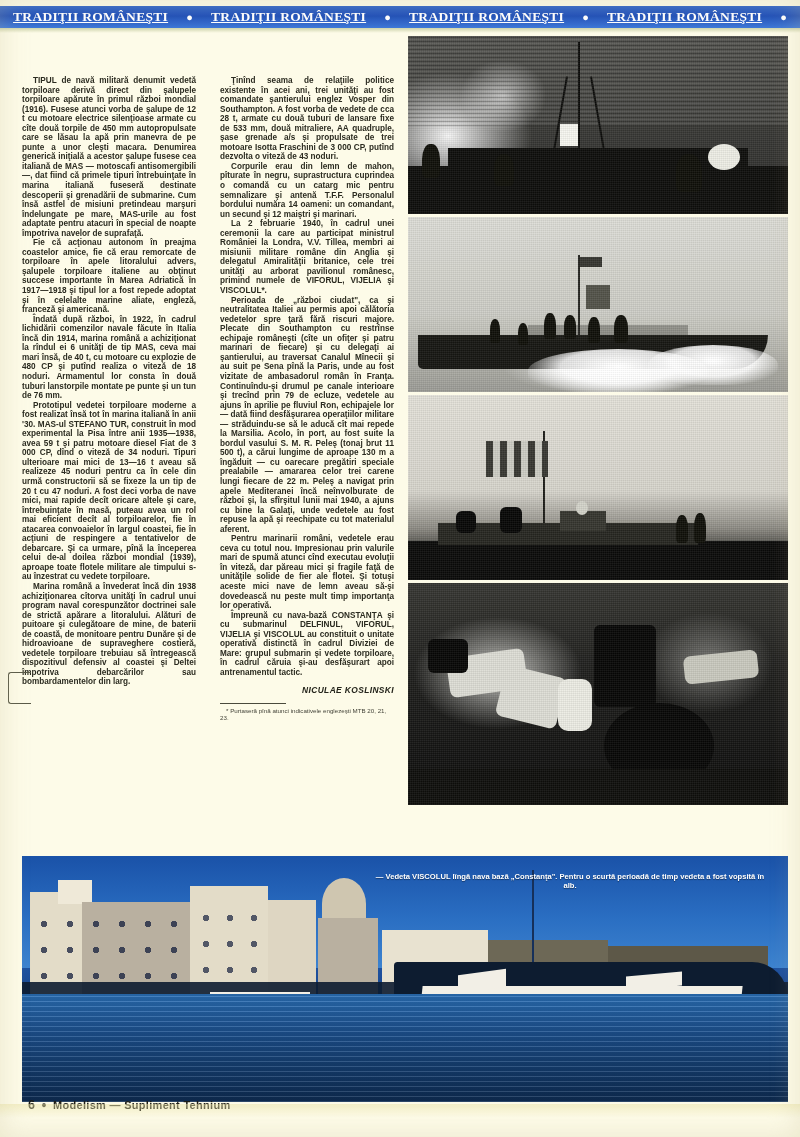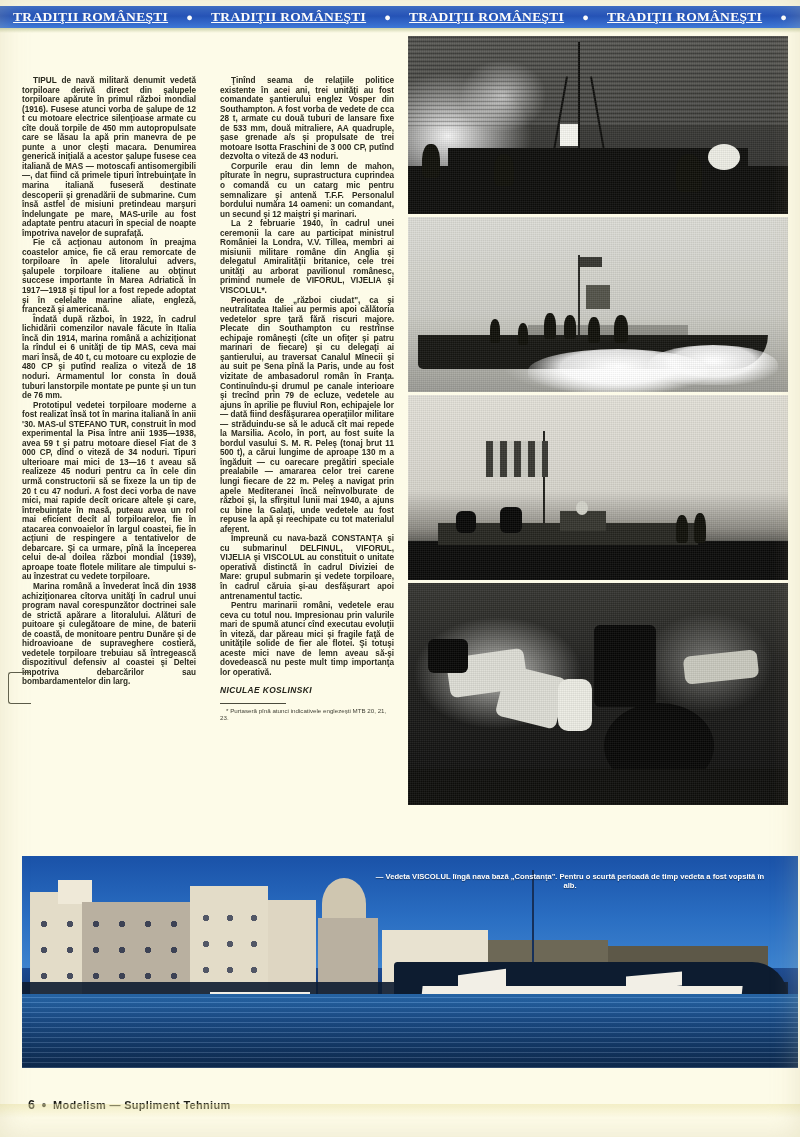--- a/index.html
+++ b/index.html
@@ -48,21 +48,21 @@
     text-align:justify;
     color:#2b2b20;
     font-weight:bold;
     hyphens:auto;
   }
   .col p{margin:0;text-indent:11px;}
   .col p.first{text-indent:11px;}
   .col-1{position:absolute;left:0;top:0;}
   .col-2{position:absolute;left:198px;top:0;}
   .byline{
-    margin-top:9px;text-align:left;font-style:italic;font-weight:bold;
+    margin-top:9px;text-align:right;font-style:italic;font-weight:bold;
     font-size:8.4px;letter-spacing:.4px;color:#23231a;
   }
   .footnote-rule{
     margin-top:7px;width:66px;height:1px;background:#4a4a3c;
   }
   .footnote{
     margin-top:3px;font-size:6.2px;line-height:7.4px;font-weight:normal;
     color:#45453a;text-align:left;text-indent:6px;
   }
   
@@ -121,23 +121,22 @@
   .flag{position:absolute;background:#1a1a18;}
   .spray{
     position:absolute;border-radius:50% 50% 40% 40%;
     background:radial-gradient(ellipse at 50% 40%, #ffffff 0%, rgba(255,255,255,.85) 45%, rgba(255,255,255,0) 78%);
   }
   .figure{position:absolute;background:#15150f;border-radius:45% 45% 20% 20%;}
   .gunbody{position:absolute;background:#d8d8d0;border-radius:7px;}
   .gundark{position:absolute;background:#0d0d0c;border-radius:6px;}
   
   .pano{
-    position:absolute;left:22px;top:856px;width:766px;height:212px;overflow:hidden;
+    position:absolute;left:22px;top:856px;width:766px;height:246px;overflow:hidden;
     background:linear-gradient(180deg,#1b4fa0 0%,#2664b8 22%,#1d4f9c 48%,#17407f 62%,#113465 100%);
-    padding-left:10px;
   }
   .pano-sky{
     position:absolute;left:0;top:0;right:0;height:112px;
     background:linear-gradient(180deg,#1a52a8 0%,#2a6ec2 55%,#3d83cf 100%);
   }
   .pano-water{
     position:absolute;left:0;top:138px;right:0;bottom:0;
     background:linear-gradient(180deg,#2a6fb6 0%,#1d518f 35%,#143c6d 70%,#0e2c52 100%);
   }
   .pano-water:after{
@@ -209,22 +208,22 @@
         <p>Fie că acţionau autonom în preajma coastelor amice, fie că erau remorcate de torpiloare în apele litoralului advers, şalupele torpiloare italiene au obţinut succese importante în Marea Adriatică în 1917—1918 şi tipul lor a fost repede adoptat şi în celelalte marine aliate, engleză, franceză şi americană.</p>
         <p>Îndată după război, în 1922, în cadrul lichidării comenzilor navale făcute în Italia încă din 1914, marina română a achiziţionat la rîndul ei 6 unităţi de tip MAS, ceva mai mari însă, de 40 t, cu motoare cu explozie de 480 CP şi putînd realiza o viteză de 18 noduri. Armamentul lor consta în două tuburi lanstorpile montate pe punte şi un tun de 76 mm.</p>
         <p>Prototipul vedetei torpiloare moderne a fost realizat însă tot în marina italiană în anii '30. MAS-ul STEFANO TUR, construit în mod experimental la Pisa între anii 1935—1938, avea 59 t şi patru motoare diesel Fiat de 3 000 CP, dînd o viteză de 34 noduri. Tipuri ulterioare mai mici de 13—16 t aveau să realizeze 45 noduri pentru ca în cele din urmă constructorii să se fixeze la un tip de 20 t cu 47 noduri. A fost deci vorba de nave mici, mai rapide decît oricare altele şi care, întrebuinţate în masă, puteau avea un rol mai eficient decît al torpiloarelor, fie în atacarea convoaielor în largul coastei, fie în acţiuni de respingere a tentativelor de debarcare. Şi ca urmare, pînă la începerea celui de-al doilea război mondial (1939), aproape toate flotele militare ale timpului s-au înzestrat cu vedete torpiloare.</p>
         <p>Marina română a învederat încă din 1938 achiziţionarea cîtorva unităţi în cadrul unui program naval corespunzător doctrinei sale de strictă apărare a litoralului. Alături de puitoare şi culegătoare de mine, de baterii de coastă, de monitoare pentru Dunăre şi de hidroavioane de supraveghere costieră, vedetele torpiloare trebuiau să întregească dispozitivul defensiv al coastei şi Deltei împotriva debarcărilor sau bombardamentelor din larg.</p>
       </div>
     <div class="col col-2" id="col-2">
         <p class="first">Ţinînd seama de relaţiile politice existente în acei ani, trei unităţi au fost comandate şantierului englez Vosper din Southampton. A fost vorba de vedete de cca 28 t, armate cu două tuburi de lansare fixe de 533 mm, două mitraliere, AA quadruple, şase grenade a/s şi propulsate de trei motoare Isotta Fraschini de 3 000 CP, putînd dezvolta o viteză de 43 noduri.</p>
         <p>Corpurile erau din lemn de mahon, pîturate în negru, suprastructura cuprindea o comandă cu un catarg mic pentru semnalizare şi antenă T.F.F. Personalul bordului număra 14 oameni: un comandant, un secund şi 12 maiştri şi marinari.</p>
         <p>La 2 februarie 1940, în cadrul unei ceremonii la care au participat ministrul României la Londra, V.V. Tillea, membri ai misiunii militare române din Anglia şi delegatul Amiralităţii britanice, cele trei unităţi au arborat pavilionul românesc, primind numele de VIFORUL, VIJELIA şi VISCOLUL*.</p>
         <p>Perioada de „război ciudat", ca şi neutralitatea Italiei au permis apoi călătoria vedetelor spre ţară fără riscuri majore. Plecate din Southampton cu restrînse echipaje româneşti (cîte un ofiţer şi patru marinari de fiecare) şi cu delegaţi ai şantierului, au traversat Canalul Mînecii şi au suit pe Sena pînă la Paris, unde au fost vizitate de ambasadorul român în Franţa. Continuîndu-şi drumul pe canale interioare şi trecînd prin 79 de ecluze, vedetele au ajuns în aprilie pe fluviul Ron, echipajele lor — dată fiind desfăşurarea operaţiilor militare — străduindu-se să le aducă cît mai repede la Marsilia. Acolo, în port, au fost suite la bordul vasului S. M. R. Peleş (tonaj brut 11 500 t), a cărui lungime de aproape 130 m a îngăduit — cu oarecare pregătiri speciale prealabile — amararea celor trei carene lungi fiecare de 22 m. Peleş a navigat prin apele Mediteranei încă neînvolburate de război şi, la sfîrşitul lunii mai 1940, a ajuns cu bine la Galaţi, unde vedetele au fost repuse la apă şi reechipate cu tot materialul aferent.</p>
+        <p>Pentru marinarii români, vedetele erau ceva cu totul nou. Impresionau prin valurile mari de spumă atunci cînd executau evoluţii în viteză, dar păreau mici şi fragile faţă de unităţile solide de fier ale flotei. Şi totuşi aceste mici nave de lemn aveau să-şi dovedească nu peste mult timp importanţa lor operativă.</p>
         <p>Împreună cu nava-bază CONSTANŢA şi cu submarinul DELFINUL, VIFORUL, VIJELIA şi VISCOLUL au constituit o unitate operativă distinctă în cadrul Diviziei de Mare: grupul submarin şi vedete torpiloare, în cadrul căruia şi-au desfăşurart apoi antrenamentul tactic.</p>
-        <p>Pentru marinarii români, vedetele erau ceva cu totul nou. Impresionau prin valurile mari de spumă atunci cînd executau evoluţii în viteză, dar păreau mici şi fragile faţă de unităţile solide de fier ale flotei. Şi totuşi aceste mici nave de lemn aveau să-şi dovedească nu peste mult timp importanţa lor operativă.</p>
       <div class="byline">NICULAE KOSLINSKI</div>
       <div class="footnote-rule"></div>
       <div class="footnote">* Purtaseră pînă atunci indicativele englezeşti MTB 20, 21, 23.</div>
     </div>
   </div>
 
   <div class="bracket"></div>
 
   <div class="photo-col">
 

